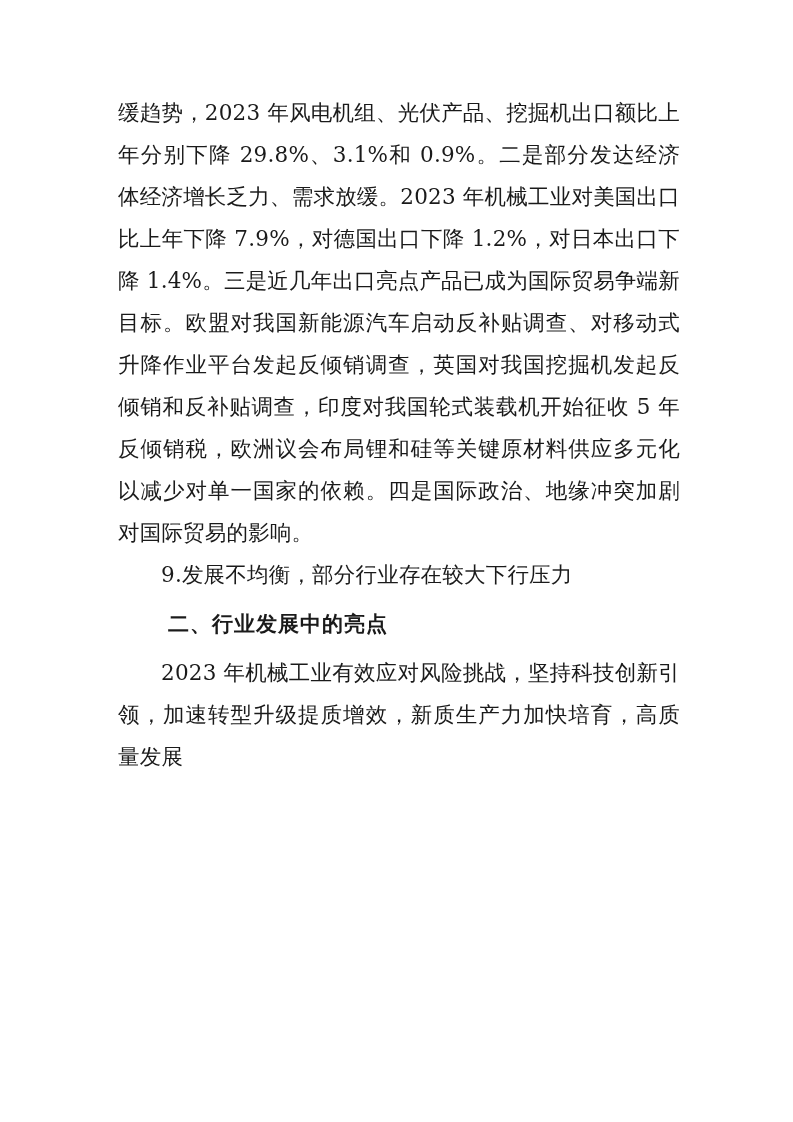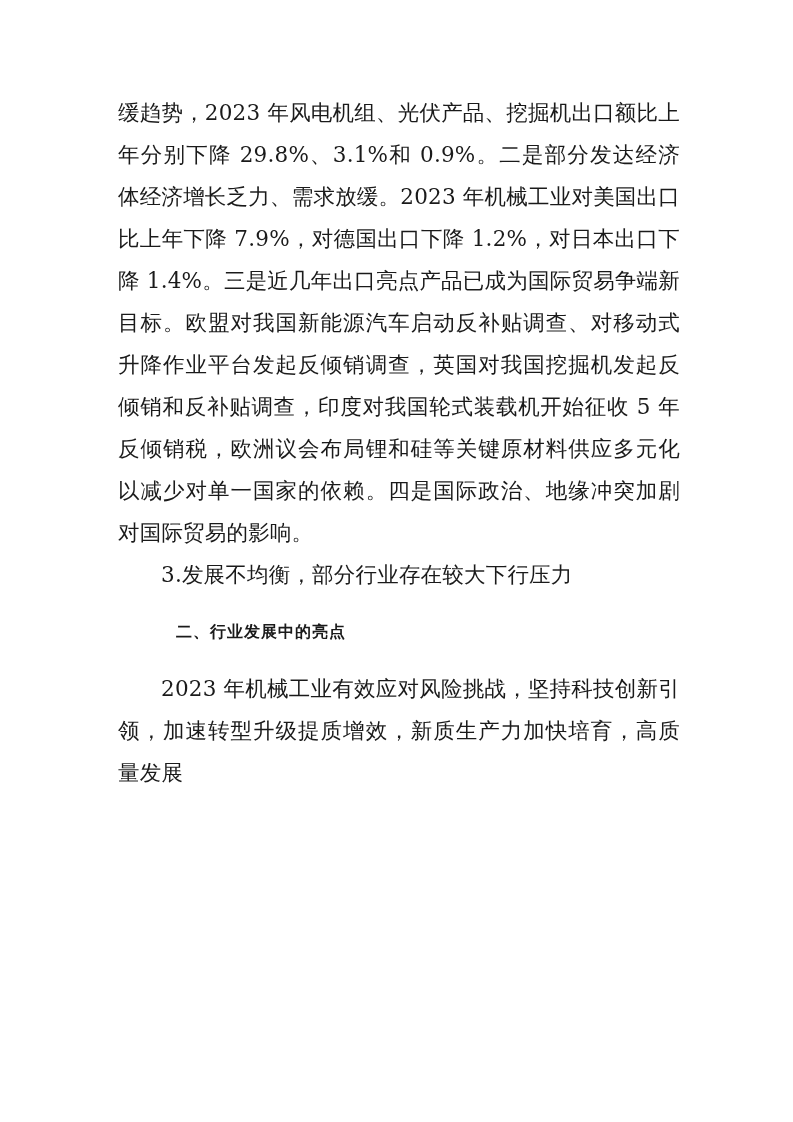--- a/index.html
+++ b/index.html
@@ -35,22 +35,22 @@
     line-height: 42px;
     text-align: justify;
     text-justify: inter-ideograph;
     letter-spacing: 0.2px;
     font-family: "DejaVu Serif", "Liberation Serif", serif;
   }
   p.indent {
     text-indent: 43px;
   }
   p.heading {
-    margin: 15px;
-    font-size: 16px;
+    margin: 7px;
+    font-size: 21px;
     line-height: 42px;
     font-weight: bold;
     text-indent: 43px;
     letter-spacing: 1px;
     font-family: "DejaVu Sans", "Liberation Sans", sans-serif;
   }
   .page-number {
     position: absolute;
     left: 0;
     top: 1030px;
@@ -60,18 +60,18 @@
     font-family: "DejaVu Serif", "Liberation Serif", serif;
     color: #1a1a1a;
   }
 </style>
 </head>
 <body>
 
 <div class="page">
   <div class="content">
     <p class="para">缓趋势，2023 年风电机组、光伏产品、挖掘机出口额比上年分别下降 29.8%、3.1%和 0.9%。二是部分发达经济体经济增长乏力、需求放缓。2023 年机械工业对美国出口比上年下降 7.9%，对德国出口下降 1.2%，对日本出口下降 1.4%。三是近几年出口亮点产品已成为国际贸易争端新目标。欧盟对我国新能源汽车启动反补贴调查、对移动式升降作业平台发起反倾销调查，英国对我国挖掘机发起反倾销和反补贴调查，印度对我国轮式装载机开始征收 5 年反倾销税，欧洲议会布局锂和硅等关键原材料供应多元化以减少对单一国家的依赖。四是国际政治、地缘冲突加剧对国际贸易的影响。</p>
-    <p class="para indent">3.发展不均衡，部分行业存在较大下行压力</p>
+    <p class="para indent">9.发展不均衡，部分行业存在较大下行压力</p>
     <p class="heading">二、行业发展中的亮点</p>
     <p class="para indent">2023 年机械工业有效应对风险挑战，坚持科技创新引领，加速转型升级提质增效，新质生产力加快培育，高质量发展</p>
   </div>
   <div class="page-number">6</div>
 </div>
 
 </body></html>

